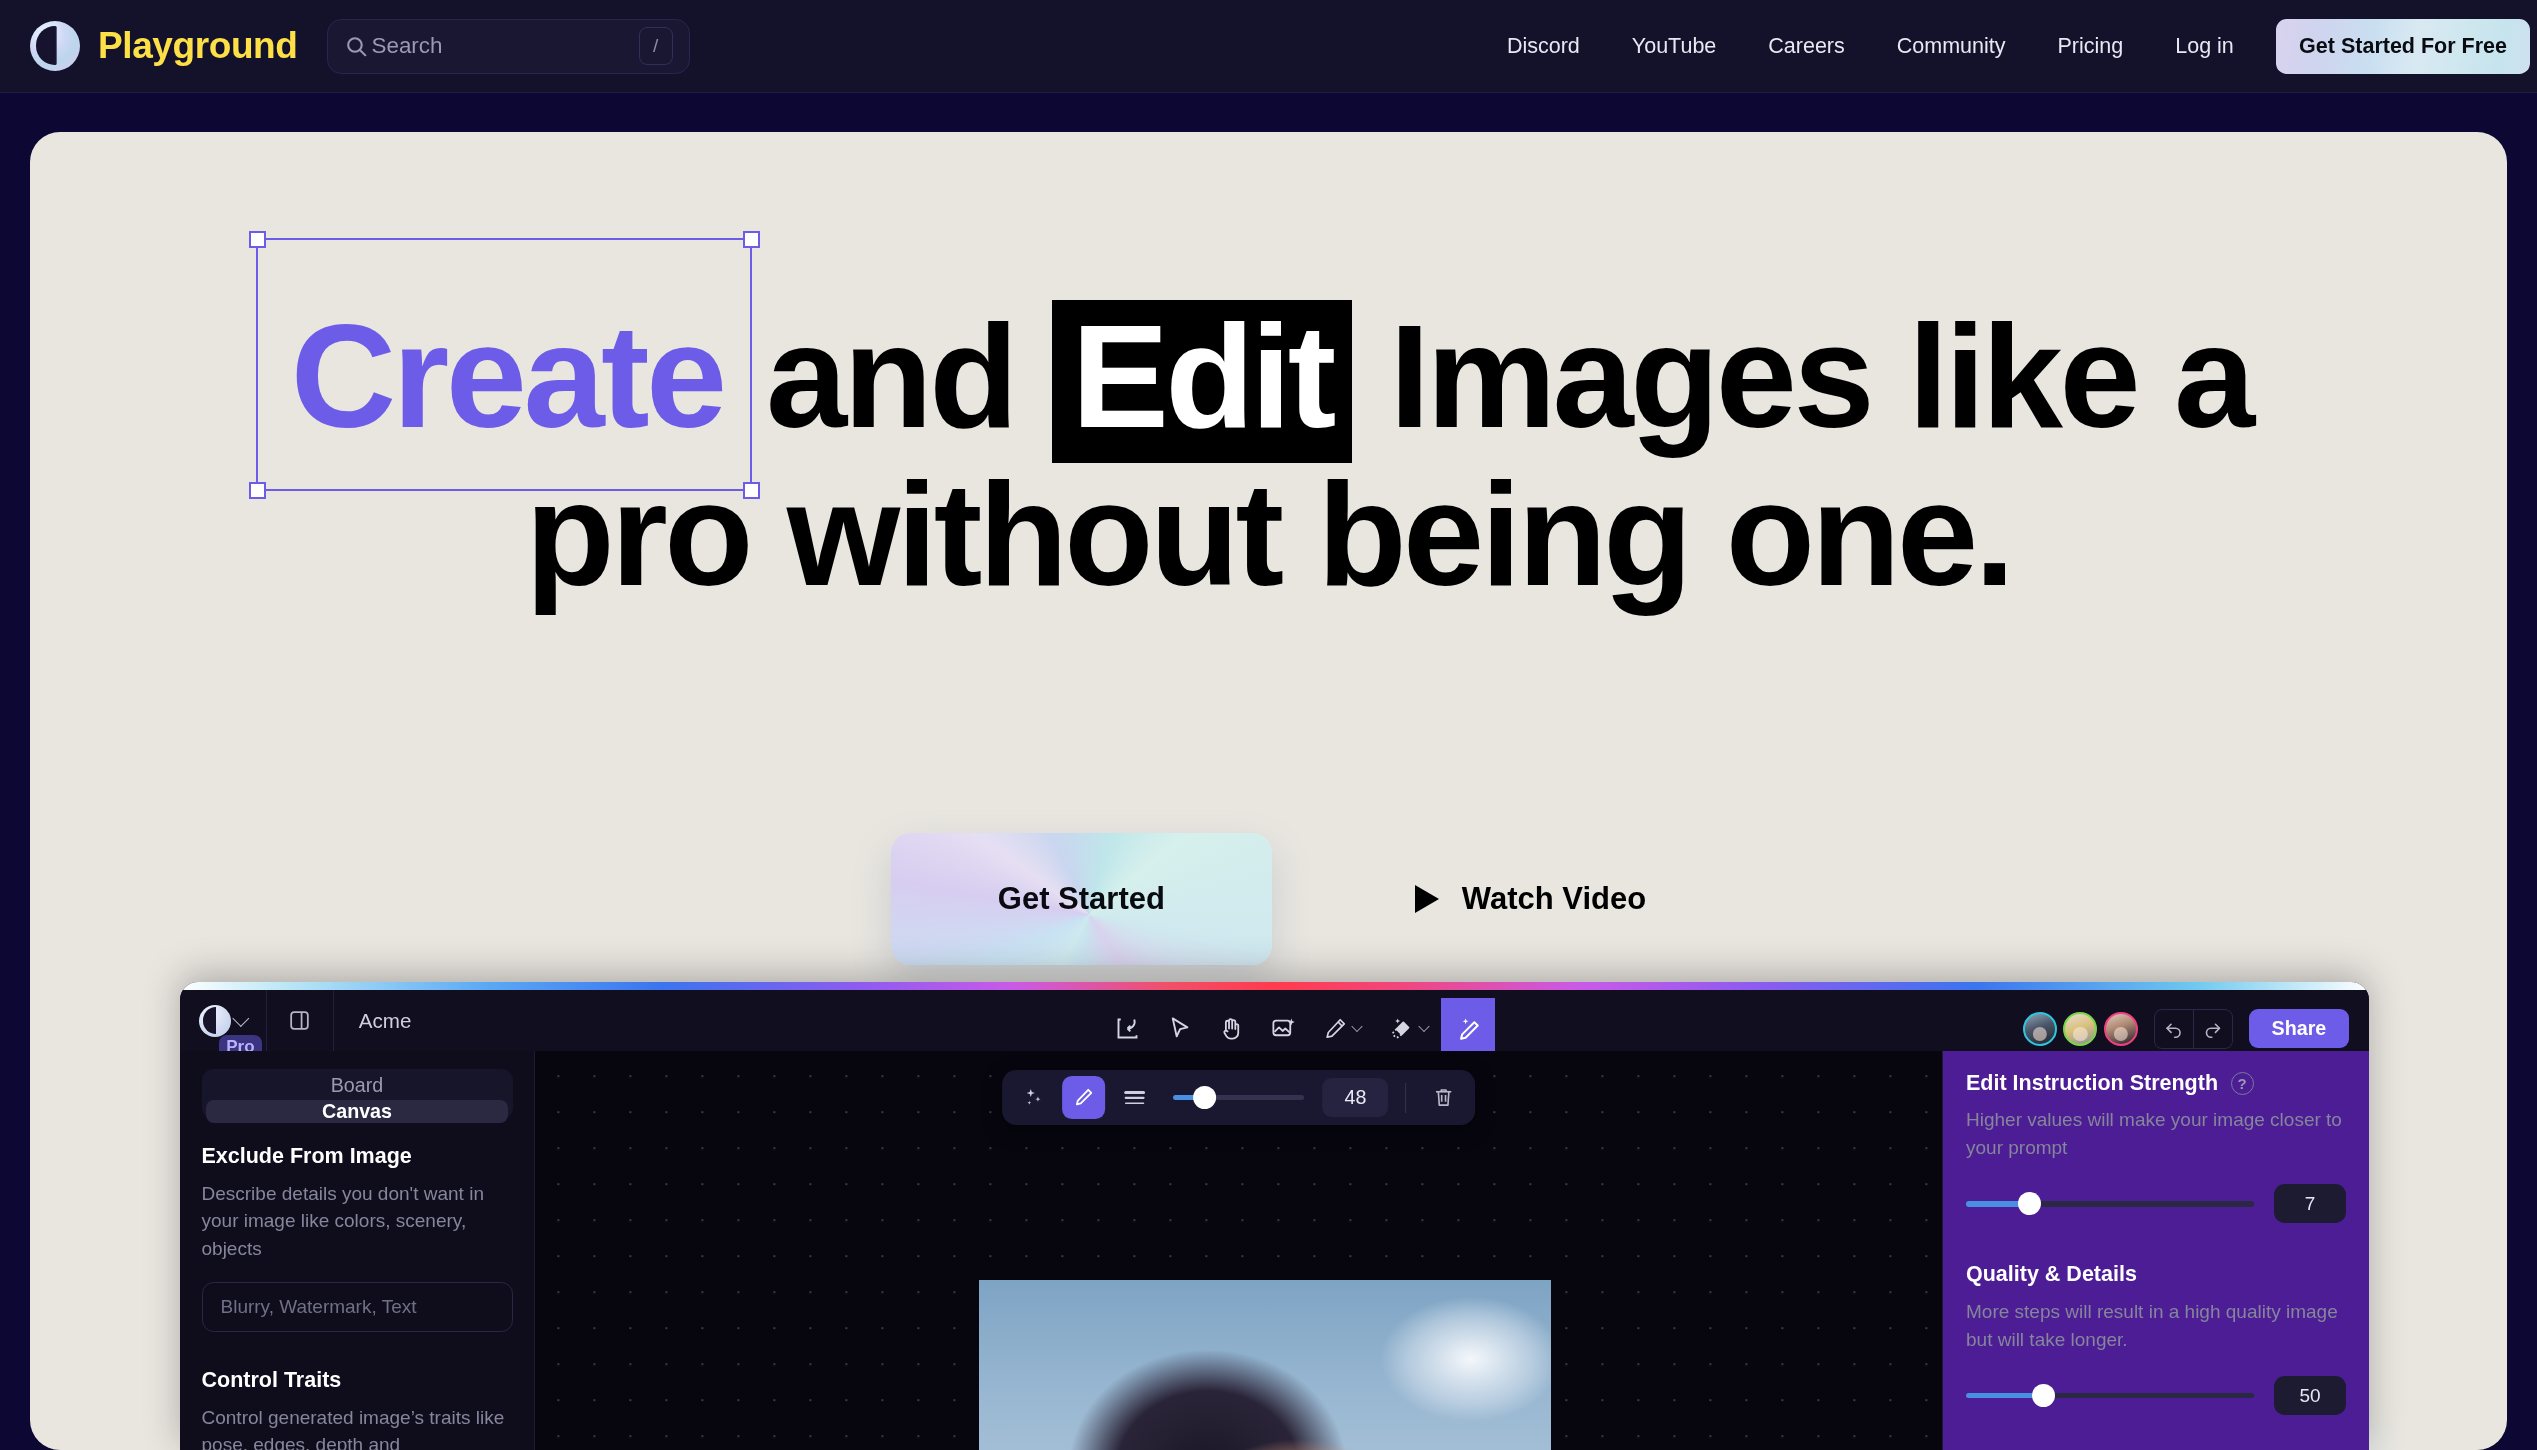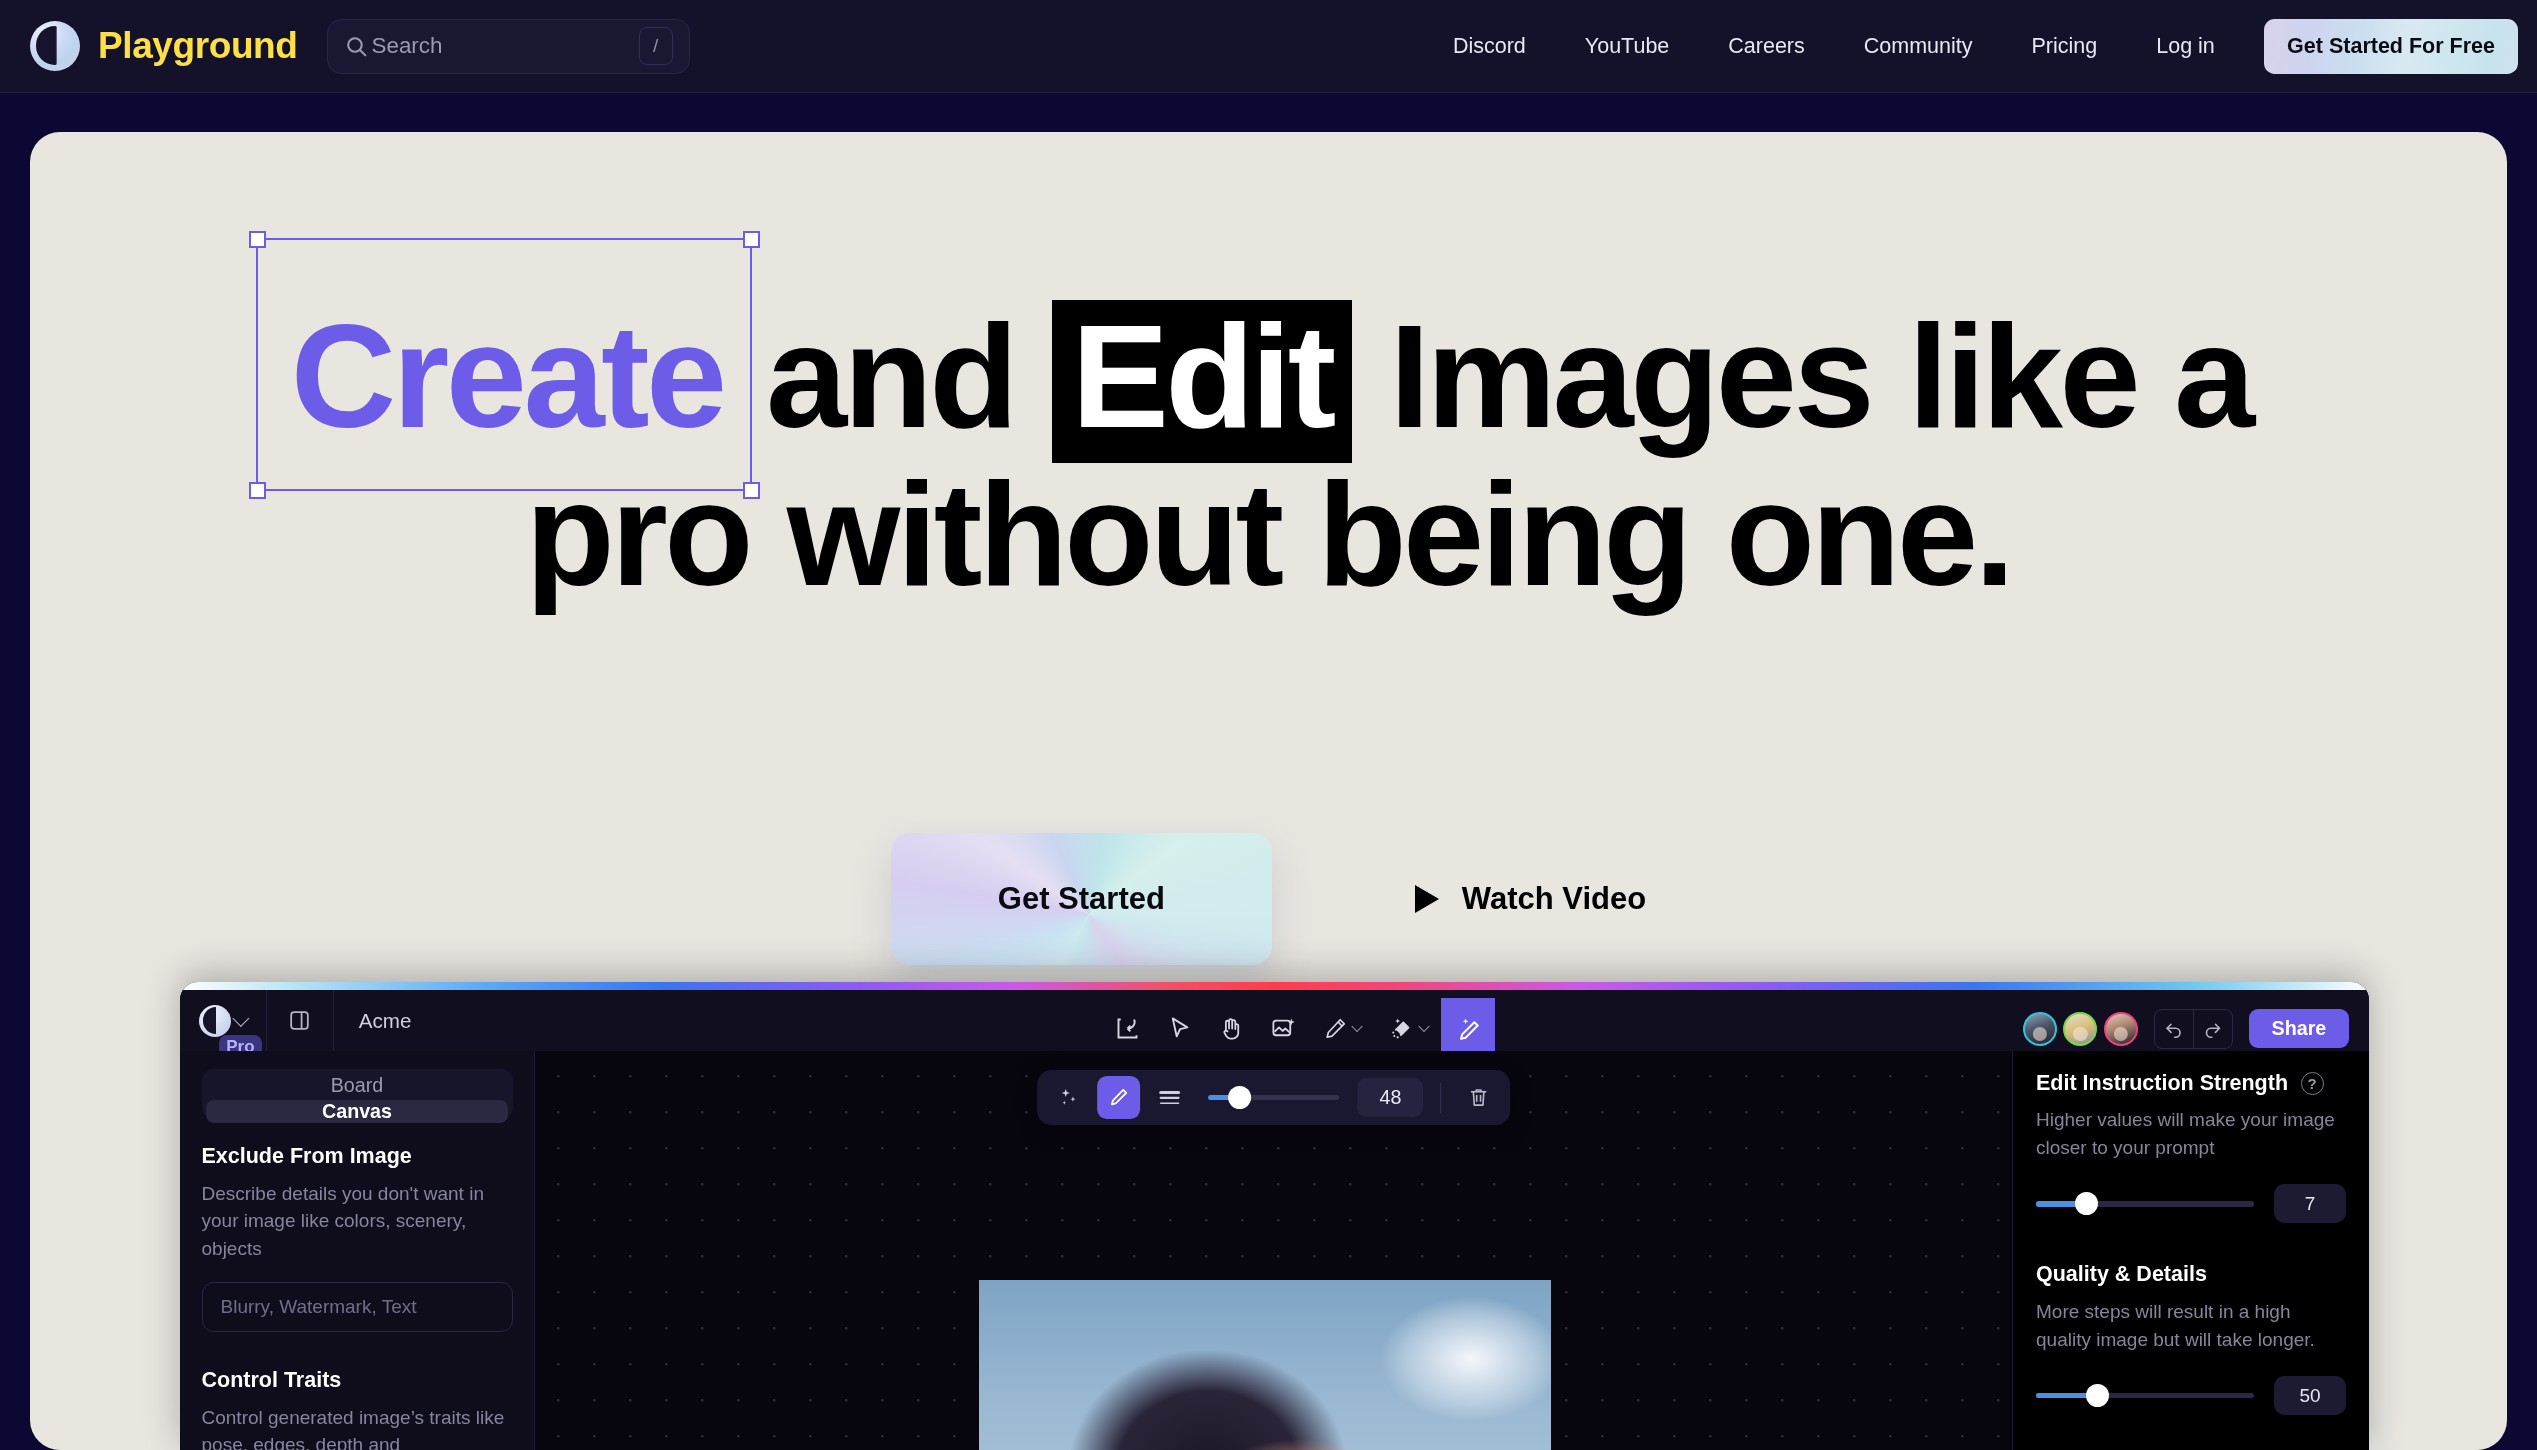--- a/index.html
+++ b/index.html
@@ -37,21 +37,21 @@
     background:#1a1733; border:0.9px solid #2a2550;
     display:flex; align-items:center; padding:0 16px; gap:3px;
   }
   .search-ico{ width:25px; height:25px; flex:0 0 auto; }
   .search-ph{ color:#9a9ab0; font-size:22.4px; flex:1; }
   .slash-key{
     width:34px; height:38px; border-radius:8px; border:0.9px solid #322d5c;
     color:#8e8ea8; font-size:19px; display:flex; align-items:center; justify-content:center;
   }
 
-  .navlinks{ margin-left:auto; display:flex; align-items:center; gap:11px; padding-right:20px; }
+  .navlinks{ margin-left:auto; display:flex; align-items:center; gap:4px; padding-right:8px; }
   .navlink{
     color:#e8e8f2; font-size:21.5px; font-weight:500; padding:0 24px; cursor:pointer; white-space:nowrap;
   }
   .cta-top{
     margin-left:14.3px; height:55px; padding:0 23px; border-radius:10.7px;
     display:flex; align-items:center; justify-content:center;
     color:#0b0b12; font-size:21.5px; font-weight:700; white-space:nowrap;
     background:
       linear-gradient(100deg,#d9d2ee 0%,#cfd4ef 18%,#c9dff0 38%,#d9e9f2 55%,#cfe7ef 72%,#c6e4ee 88%,#cfe0ef 100%);
   }
@@ -196,21 +196,21 @@
   .photo{
     position:absolute; left:444px; top:229px; width:572px; height:304px;
     background:
       radial-gradient(ellipse 170px 134px at 56% 84%, #e8b79a 0%, #cf9475 45%, rgba(207,148,117,0) 72%),
       radial-gradient(ellipse 188px 161px at 40% 62%, #1b1726 0%, #2a2438 48%, rgba(42,36,56,0) 74%),
       radial-gradient(ellipse 116px 80px at 86% 26%, #f4f7fb 0%, rgba(244,247,251,0.35) 55%, rgba(244,247,251,0) 78%),
       radial-gradient(ellipse 107px 72px at 14% 92%, #eef3f8 0%, rgba(238,243,248,0.3) 58%, rgba(238,243,248,0) 80%),
       linear-gradient(180deg, #7ea4c4 0%, #9ab8d2 40%, #b8cfe0 100%);
   }
   .right-panel{
-    width:357px; background:#000000; border-left:0.9px solid #1d1a33; padding:19.7px 23px 0 23px;
+    width:427px; background:#4c1d95; border-left:0.9px solid #1d1a33; padding:19.7px 23px 0 23px;
   }
   .rp-title{ color:#fff; font-size:21.5px; font-weight:700; display:flex; align-items:center; gap:12.5px; margin-bottom:10.7px; }
   .qmark{ width:23px; height:23px; border-radius:50%; border:1.8px solid #7b7b94; color:#9a9ab0;
     font-size:15px; display:flex; align-items:center; justify-content:center; }
   .rp-desc{ color:#85859c; font-size:19px; line-height:1.45; margin-bottom:23px; }
   .slider-row{ display:flex; align-items:center; gap:19.7px; margin-bottom:39px; }
   .sl-track{ flex:1; height:5.4px; border-radius:2.7px; background:#2b2844; position:relative; }
   .sl-fill{ position:absolute; left:0; top:0; height:5.4px; border-radius:2.7px; background:#4a90e2; }
   .sl-knob{ position:absolute; top:-9px; width:23px; height:23px; border-radius:50%; background:#fff; }
   .sl-val{ width:72px; height:39px; border-radius:10.7px; background:#1d1b31; color:#e8e6f2;

